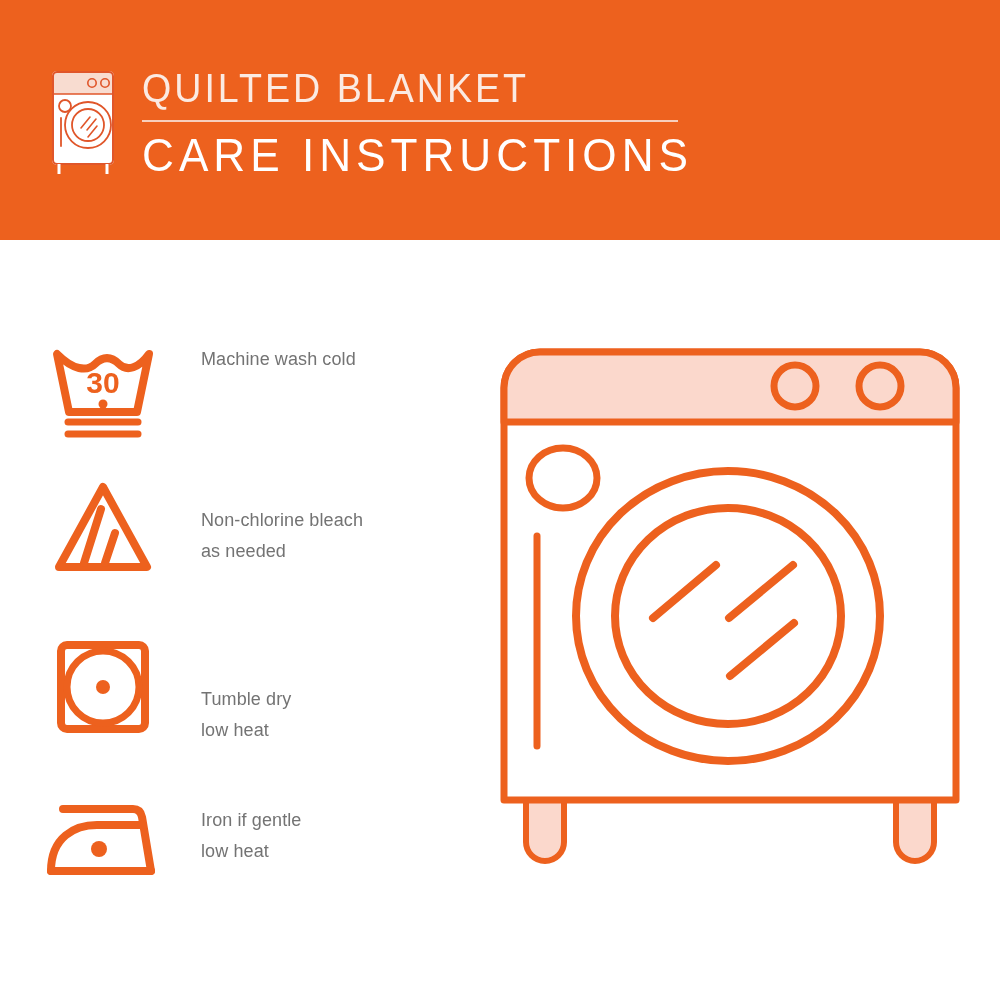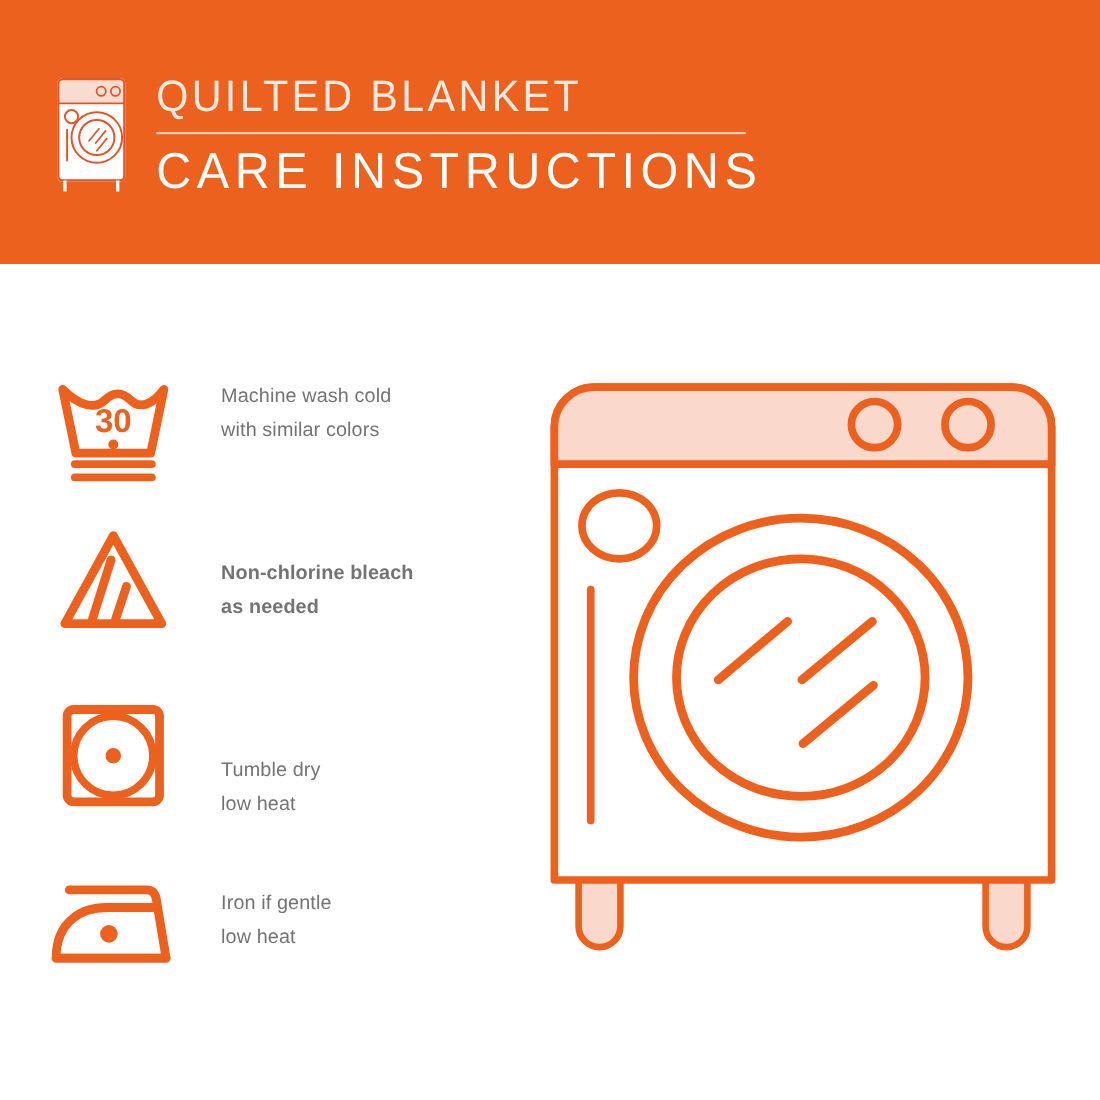--- a/index.html
+++ b/index.html
@@ -62,21 +62,21 @@
     font-size:18px;
     line-height:31px;
     font-weight:500;
     letter-spacing:0.1px;
   }
   .care-text span{display:block;white-space:nowrap;}
 
   #row0 .care-icon{left:28px;top:95px;}
   #row0 .care-text{top:104px;}
   #row1 .care-icon{left:28px;top:232px;}
-  #row1 .care-text{top:265px;font-weight:bold;}
+  #row1 .care-text{top:265px;}
   #row2 .care-icon{left:28px;top:392px;}
   #row2 .care-text{top:444px;}
   #row3 .care-icon{left:28px;top:545px;}
   #row3 .care-text{top:565px;}
 
   
   .machine{position:absolute;left:480px;top:328px;width:500px;height:620px;}
 </style>
 </head>
 <body>
@@ -119,21 +119,20 @@
         <svg width="120" height="104" viewBox="0 0 120 104" xmlns="http://www.w3.org/2000/svg">
           <path d="M14 16 L26 74 H94 L106 16 C96 30 84 34 76 26 C68 18 60 18 52 26 C44 34 30 32 14 16 Z" fill="none" stroke="#ED611E" stroke-width="8" stroke-linejoin="round" stroke-linecap="round"></path>
           <text x="60" y="55" text-anchor="middle" font-family="'Liberation Sans',sans-serif" font-size="30" font-weight="bold" fill="#ED611E">30</text>
           <circle cx="60" cy="66" r="4.5" fill="#ED611E"></circle>
           <line x1="25" y1="84" x2="95" y2="84" stroke="#ED611E" stroke-width="7" stroke-linecap="round"></line>
           <line x1="25" y1="96" x2="95" y2="96" stroke="#ED611E" stroke-width="7" stroke-linecap="round"></line>
         </svg>
       </div>
       <div class="care-text">
         <span>Machine wash cold</span>
-        <span>with similar colors</span>
       </div>
     </div>
 
     <div class="care-row" id="row1">
       <div class="care-icon">
         <svg width="120" height="104" viewBox="0 0 120 104" xmlns="http://www.w3.org/2000/svg">
           <path d="M60 12 L104 92 H16 Z" fill="none" stroke="#ED611E" stroke-width="8" stroke-linejoin="round"></path>
           <line x1="58" y1="34" x2="41" y2="88" stroke="#ED611E" stroke-width="8" stroke-linecap="round"></line>
           <line x1="72" y1="58" x2="62" y2="88" stroke="#ED611E" stroke-width="8" stroke-linecap="round"></line>
         </svg>

